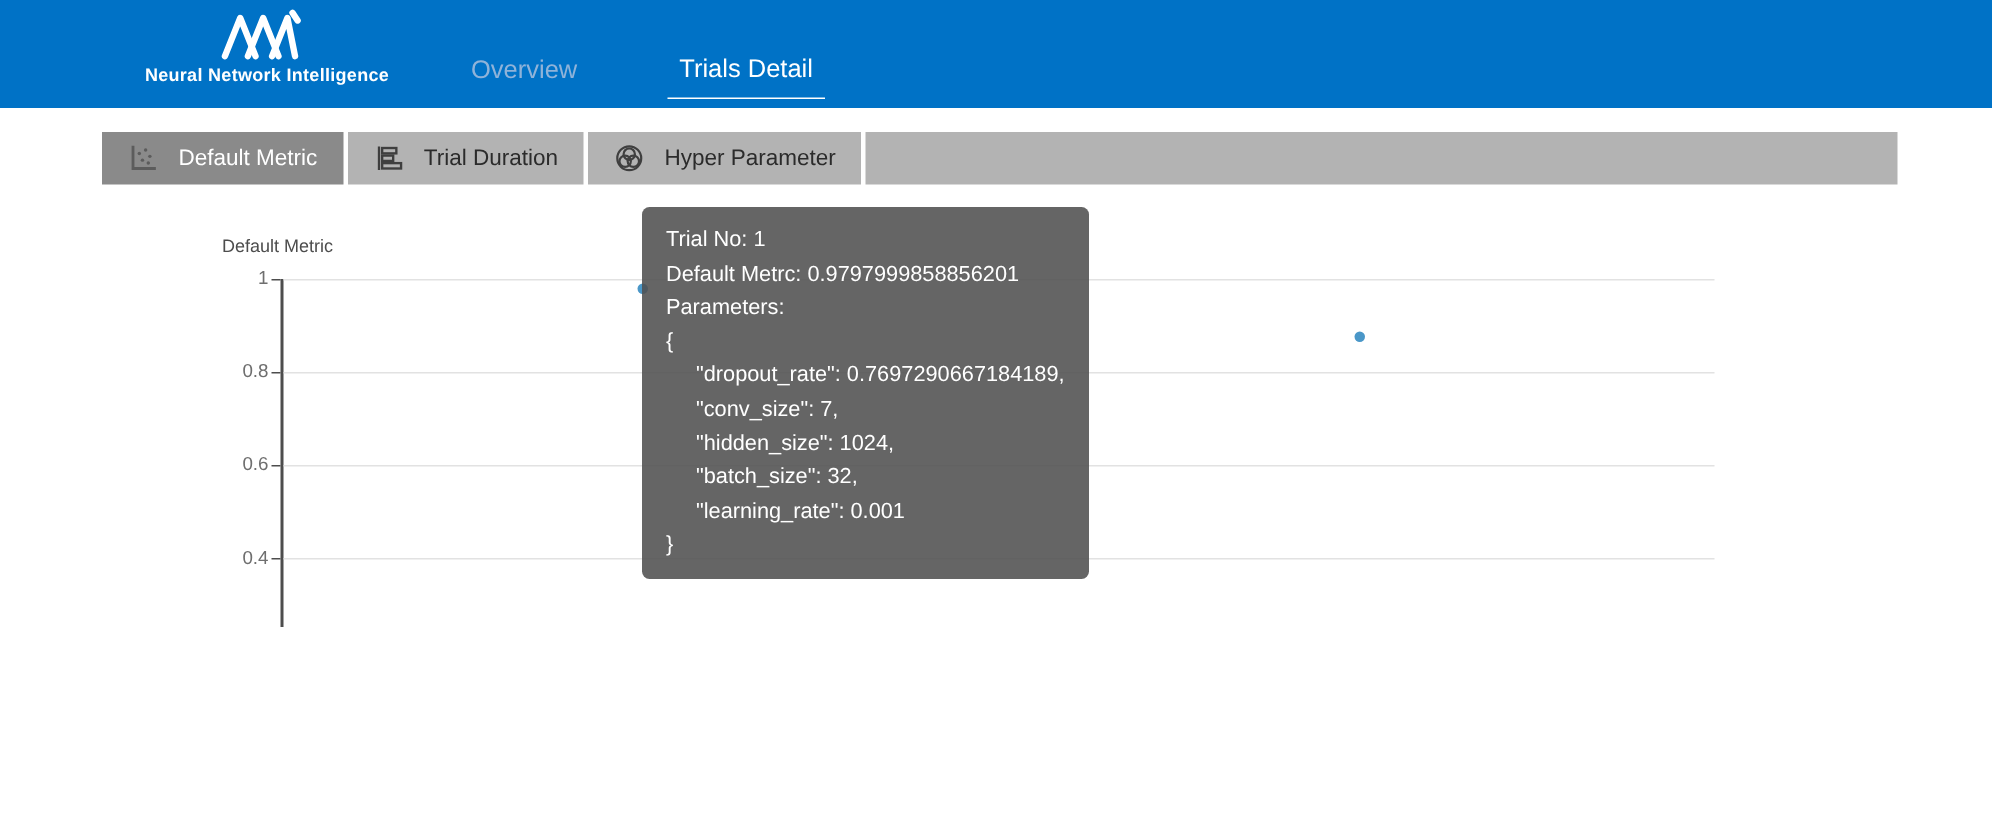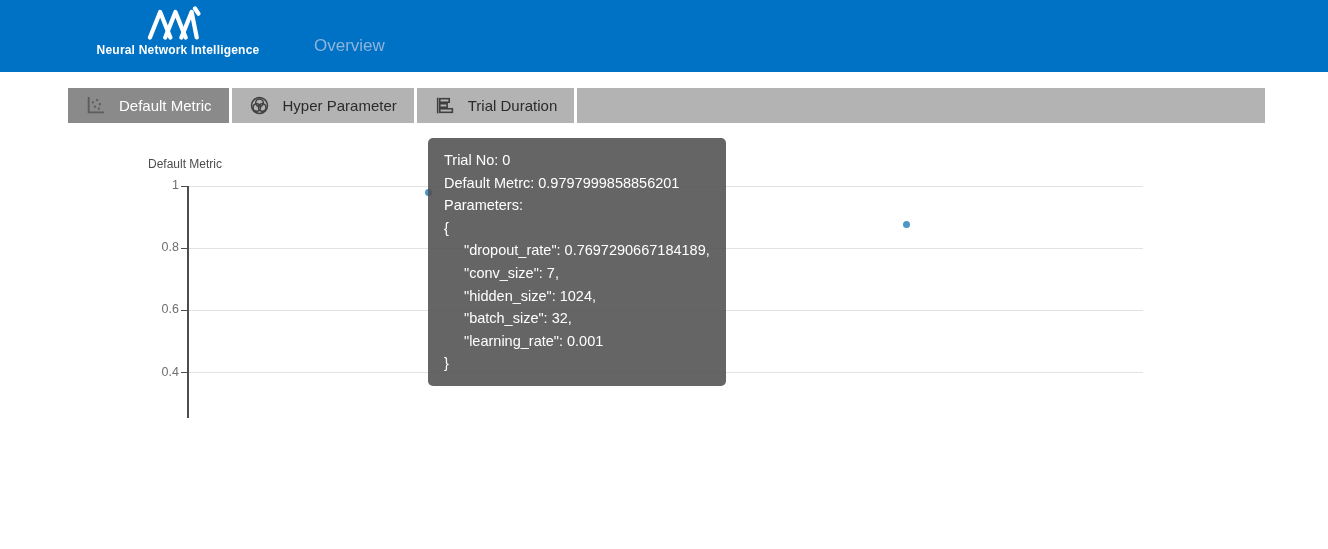--- a/index.html
+++ b/index.html
@@ -50,52 +50,53 @@
       <svg class="logo-mark" viewBox="0 0 80 40" fill="none" stroke="#ffffff" stroke-width="5" stroke-linecap="round" stroke-linejoin="round">
         <path d="M7 37 L19 7 L31 37"></path>
         <path d="M25 37 L37 7 L49 37"></path>
         <path d="M44 37 L56 7 L62 37"></path>
         <path d="M60 3 L64 9"></path>
       </svg>
       <div class="logo-text">Neural Network Intelligence</div>
     </div>
     <div class="nav">
       <div class="nav-item">Overview</div>
+      <div class="nav-item active">Trials Detail</div>
     </div>
   </div>
 
   <div class="tabbar">
     <div class="tab active">
       <svg class="ticon" viewBox="0 0 20 20" fill="currentColor" stroke="currentColor">
         <path d="M3.5 2 V16.5 H18" fill="none" stroke-width="1.8"></path>
         <circle cx="7.5" cy="7" r="1.1" stroke="none"></circle>
         <circle cx="11.5" cy="4.8" r="1.1" stroke="none"></circle>
         <circle cx="9.5" cy="11.2" r="1.1" stroke="none"></circle>
         <circle cx="14.2" cy="8.8" r="1.1" stroke="none"></circle>
         <circle cx="13.2" cy="13" r="1.1" stroke="none"></circle>
       </svg>
       <span>Default Metric</span>
     </div>
     <div class="tab">
+      <svg class="ticon" viewBox="0 0 20 20" fill="none" stroke="currentColor" stroke-width="1.5">
+        <path d="M3.5 2.5 V17.5"></path>
+        <rect x="5.5" y="3.5" width="9" height="3.4"></rect>
+        <rect x="5.5" y="8.3" width="7" height="3.4"></rect>
+        <rect x="5.5" y="13.1" width="12" height="3.4"></rect>
+      </svg>
+      <span>Trial Duration</span>
+    </div>
+    <div class="tab">
       <svg class="ticon" viewBox="0 0 20 20" fill="none" stroke="currentColor" stroke-width="1.4">
         <circle cx="10" cy="10" r="7.6"></circle>
         <circle cx="10" cy="7.4" r="3.6"></circle>
         <circle cx="7.4" cy="11.9" r="3.6"></circle>
         <circle cx="12.6" cy="11.9" r="3.6"></circle>
       </svg>
       <span>Hyper Parameter</span>
-    </div>
-    <div class="tab">
-      <svg class="ticon" viewBox="0 0 20 20" fill="none" stroke="currentColor" stroke-width="1.5">
-        <path d="M3.5 2.5 V17.5"></path>
-        <rect x="5.5" y="3.5" width="9" height="3.4"></rect>
-        <rect x="5.5" y="8.3" width="7" height="3.4"></rect>
-        <rect x="5.5" y="13.1" width="12" height="3.4"></rect>
-      </svg>
-      <span>Trial Duration</span>
     </div>
     <div class="tab-filler"></div>
   </div>
 
   <div class="axis-name-y">Default Metric</div>
   <div class="plot" id="plot">
       <div class="ytick" style="top: 310.5px;"></div>
       <div class="ylabel" style="top: 303px;">0</div>
       <div class="gridline" style="top: 248.3px;"></div>
       <div class="ytick" style="top: 248.3px;"></div>
@@ -115,21 +116,21 @@
       <div class="xtick" style="left: 477.5px; top: 313px;"></div>
       <div class="xtick" style="left: 955.5px; top: 305px;"></div>
       <div class="xlabel" style="left: 209px; top: 319px;">0</div>
       <div class="xlabel" style="left: 687px; top: 319px;">1</div>
       <div class="dot" style="left: 235.5px; top: 2.7822px; background: rgb(74, 151, 200);"></div>
       <div class="dot" style="left: 713.5px; top: 34.753px; background: rgb(74, 151, 200);"></div>
     </div>
   <div class="axis-name-x">Trial</div>
 
   <div class="tooltip" id="tooltip">
-      <div class="tline">Trial No: 0</div>
+      <div class="tline">Trial No: 1</div>
       <div class="tline">Default Metrc: 0.9797999858856201</div>
       <div class="tline">Parameters:</div>
       <div class="tline">{</div>
       <div class="tline indent">"dropout_rate": 0.7697290667184189,</div>
       <div class="tline indent">"conv_size": 7,</div>
       <div class="tline indent">"hidden_size": 1024,</div>
       <div class="tline indent">"batch_size": 32,</div>
       <div class="tline indent">"learning_rate": 0.001</div>
       <div class="tline">}</div>
     </div>

